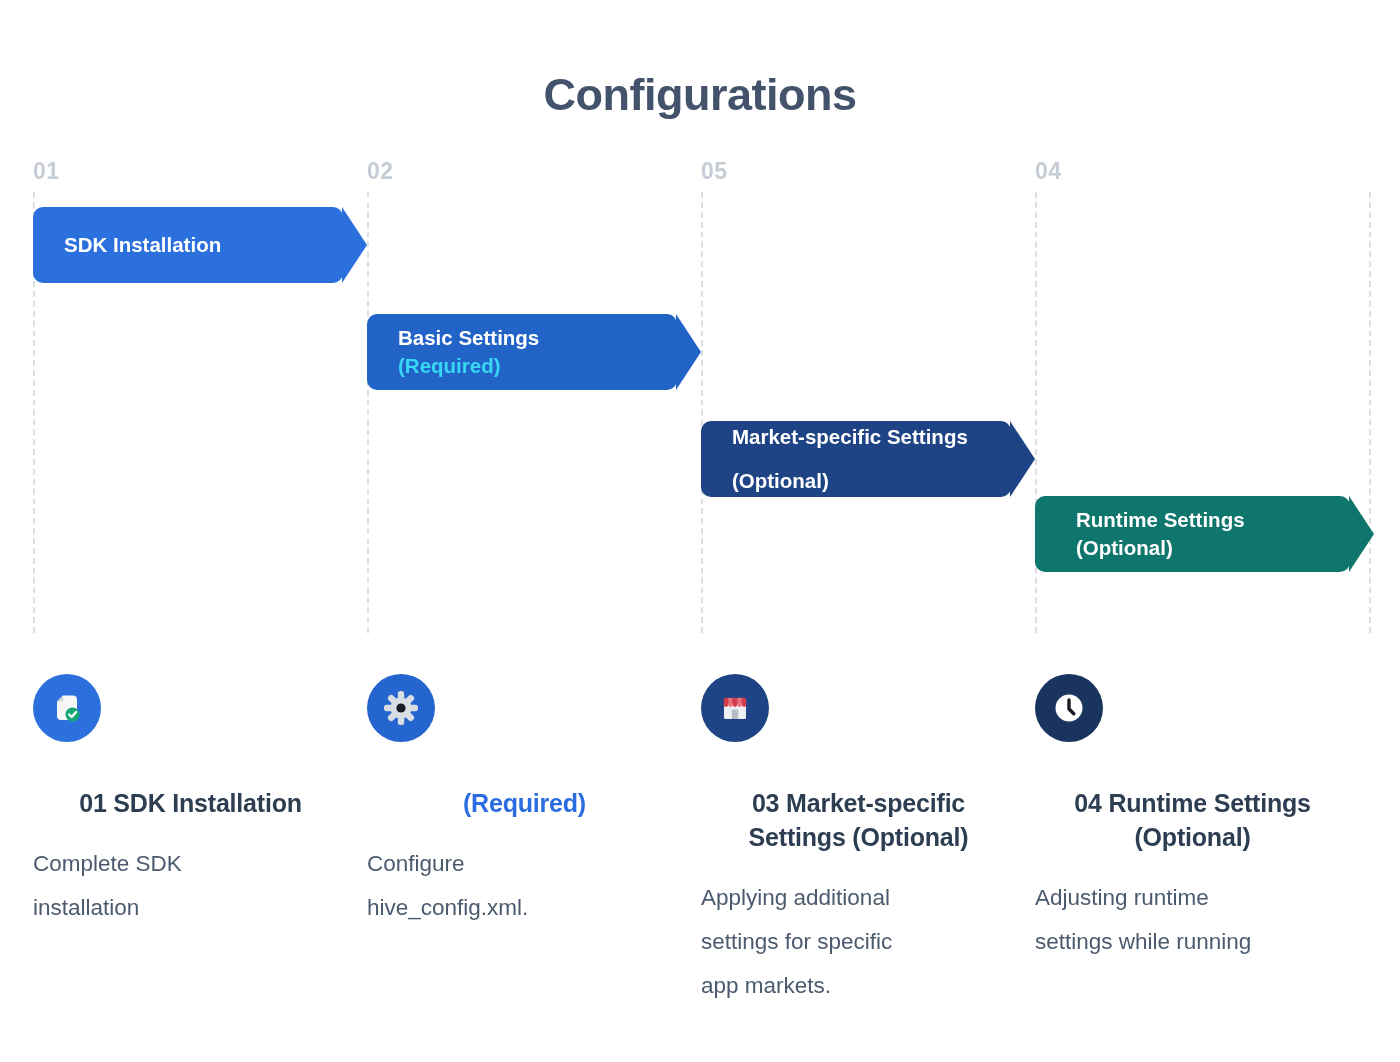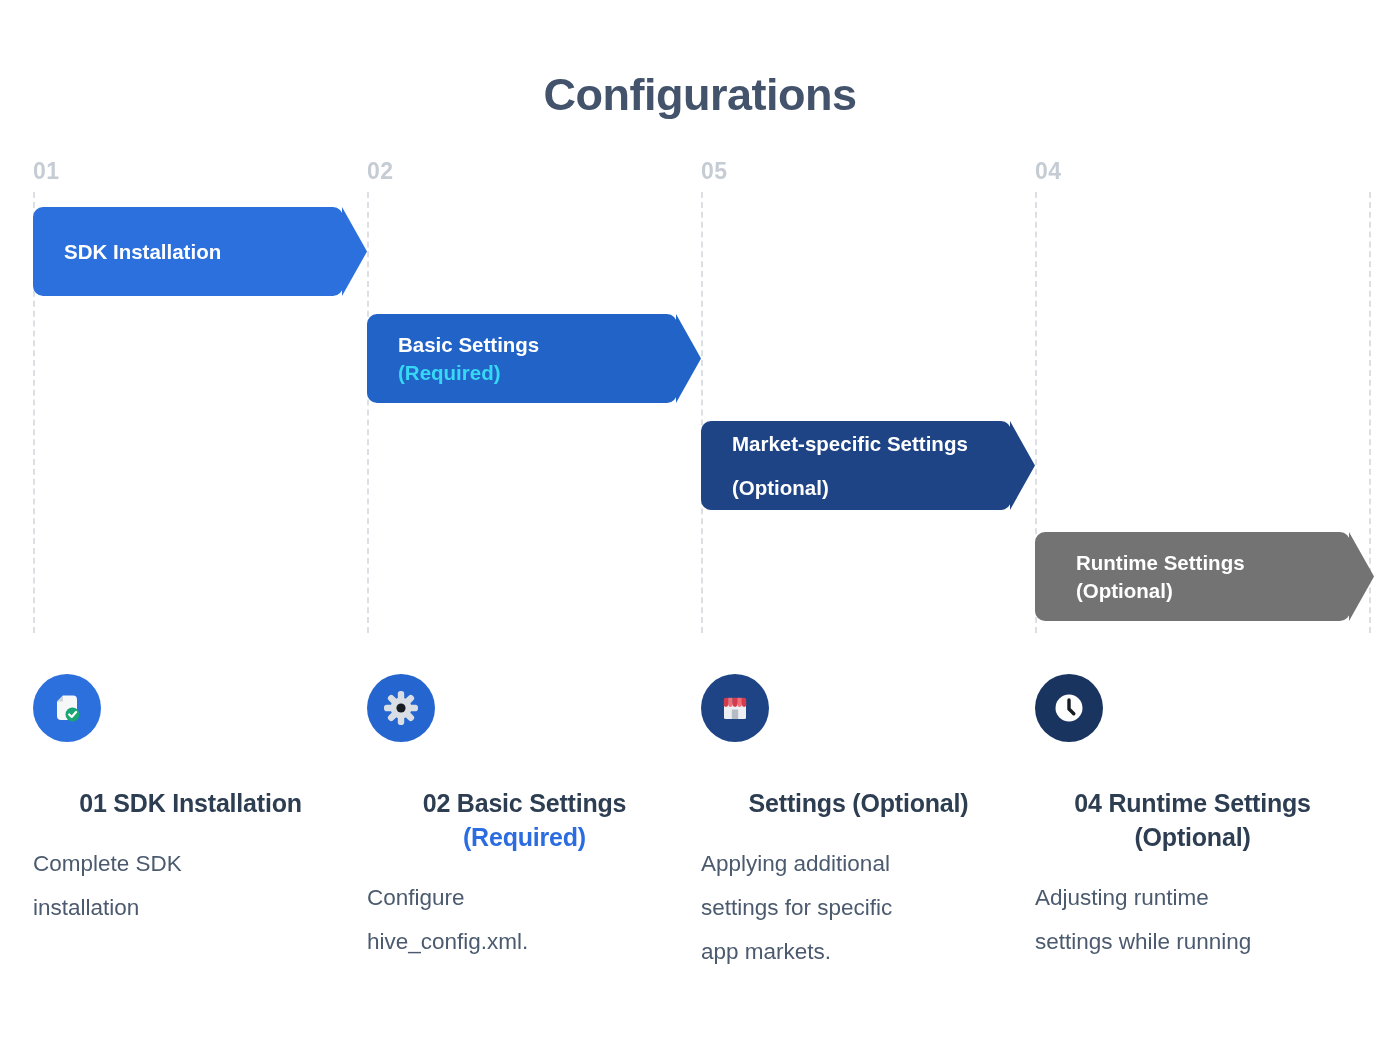--- a/index.html
+++ b/index.html
@@ -19,34 +19,34 @@
     position:absolute; top:158px; left:0; font-size:23px; font-weight:700;
     color:#c6ccd4; letter-spacing:0.5px;
   }
   .vline {
     position:absolute; top:192px; left:0; height:441px; width:0;
     border-left:2px dashed #dcdfe4; z-index:1;
   }
   .vline.extra { left:1369px; top:192px; }
 
   .banner {
-    position:absolute; left:0; width:310px; height:89px; box-sizing:border-box;
+    position:absolute; left:0; width:310px; height:76px; box-sizing:border-box;
     padding-left:31px; border-radius:10px; display:flex; flex-direction:column;
     justify-content:center; z-index:2; color:#ffffff;
     font-size:20.5px; font-weight:600; line-height:28px;
   }
   .banner::after {
     content:""; position:absolute; left:100%; top:0; margin-left:-1px;
     width:25px; height:100%; background:inherit;
     clip-path:polygon(0 0, 100% 50%, 0 100%);
   }
   .s1 .banner { top:207px; background:#2b70dd; }
   .s2 .banner { top:314px; background:#2263c8; }
   .s3 .banner { top:421px; background:#1e4486;gap:16px; }
-  .s4 .banner { top:532px; background:#737373; width:315px;padding-left:41px; }
+  .s4 .banner { top:496px; background:#0f766e; width:315px;padding-left:41px; }
   .banner .cyan { color:#36d8f3; }
 
   .badge {
     position:absolute; top:674px; left:0; width:68px; height:68px;
     border-radius:50%; display:flex; align-items:center; justify-content:center;
     z-index:2;
   }
   .s1 .badge { background:#2b70dd; }
   .s2 .badge { background:#2565d0; }
   .s3 .badge { background:#1e4486; }
@@ -114,21 +114,20 @@
           <rect x="-3.2" y="-17" width="6.4" height="9" rx="2.8" transform="rotate(180)"></rect>
           <rect x="-3.2" y="-17" width="6.4" height="9" rx="2.8" transform="rotate(225)"></rect>
           <rect x="-3.2" y="-17" width="6.4" height="9" rx="2.8" transform="rotate(270)"></rect>
           <rect x="-3.2" y="-17" width="6.4" height="9" rx="2.8" transform="rotate(315)"></rect>
         </g>
         <circle r="4.6" fill="#171b22"></circle>
       </svg>
     </div>
     <div class="info">
       <div class="heading">
-        <div>02 Basic Settings</div>
         <div class="blue">(Required)</div>
       </div>
       <div class="desc">
         <div>Configure</div>
         <div>hive_config.xml.</div>
         <div></div>
       </div>
     </div>
   </div>
 
@@ -157,20 +156,21 @@
         </g>
         <circle cx="10.88" cy="16.6" r="2.28" fill="#d53c4b"></circle>
         <circle cx="15.44" cy="16.6" r="2.28" fill="#ef6e79"></circle>
         <circle cx="20.0" cy="16.6" r="2.28" fill="#d53c4b"></circle>
         <circle cx="24.56" cy="16.6" r="2.28" fill="#ef6e79"></circle>
         <circle cx="29.12" cy="16.6" r="2.28" fill="#d53c4b"></circle>
       </svg>
     </div>
     <div class="info">
       <div class="heading">
+        <div>03 Market-specific</div>
         <div>Settings (Optional)</div>
       </div>
       <div class="desc">
         <div>Applying additional</div>
         <div>settings for specific</div>
         <div>app markets.</div>
       </div>
     </div>
   </div>
 

